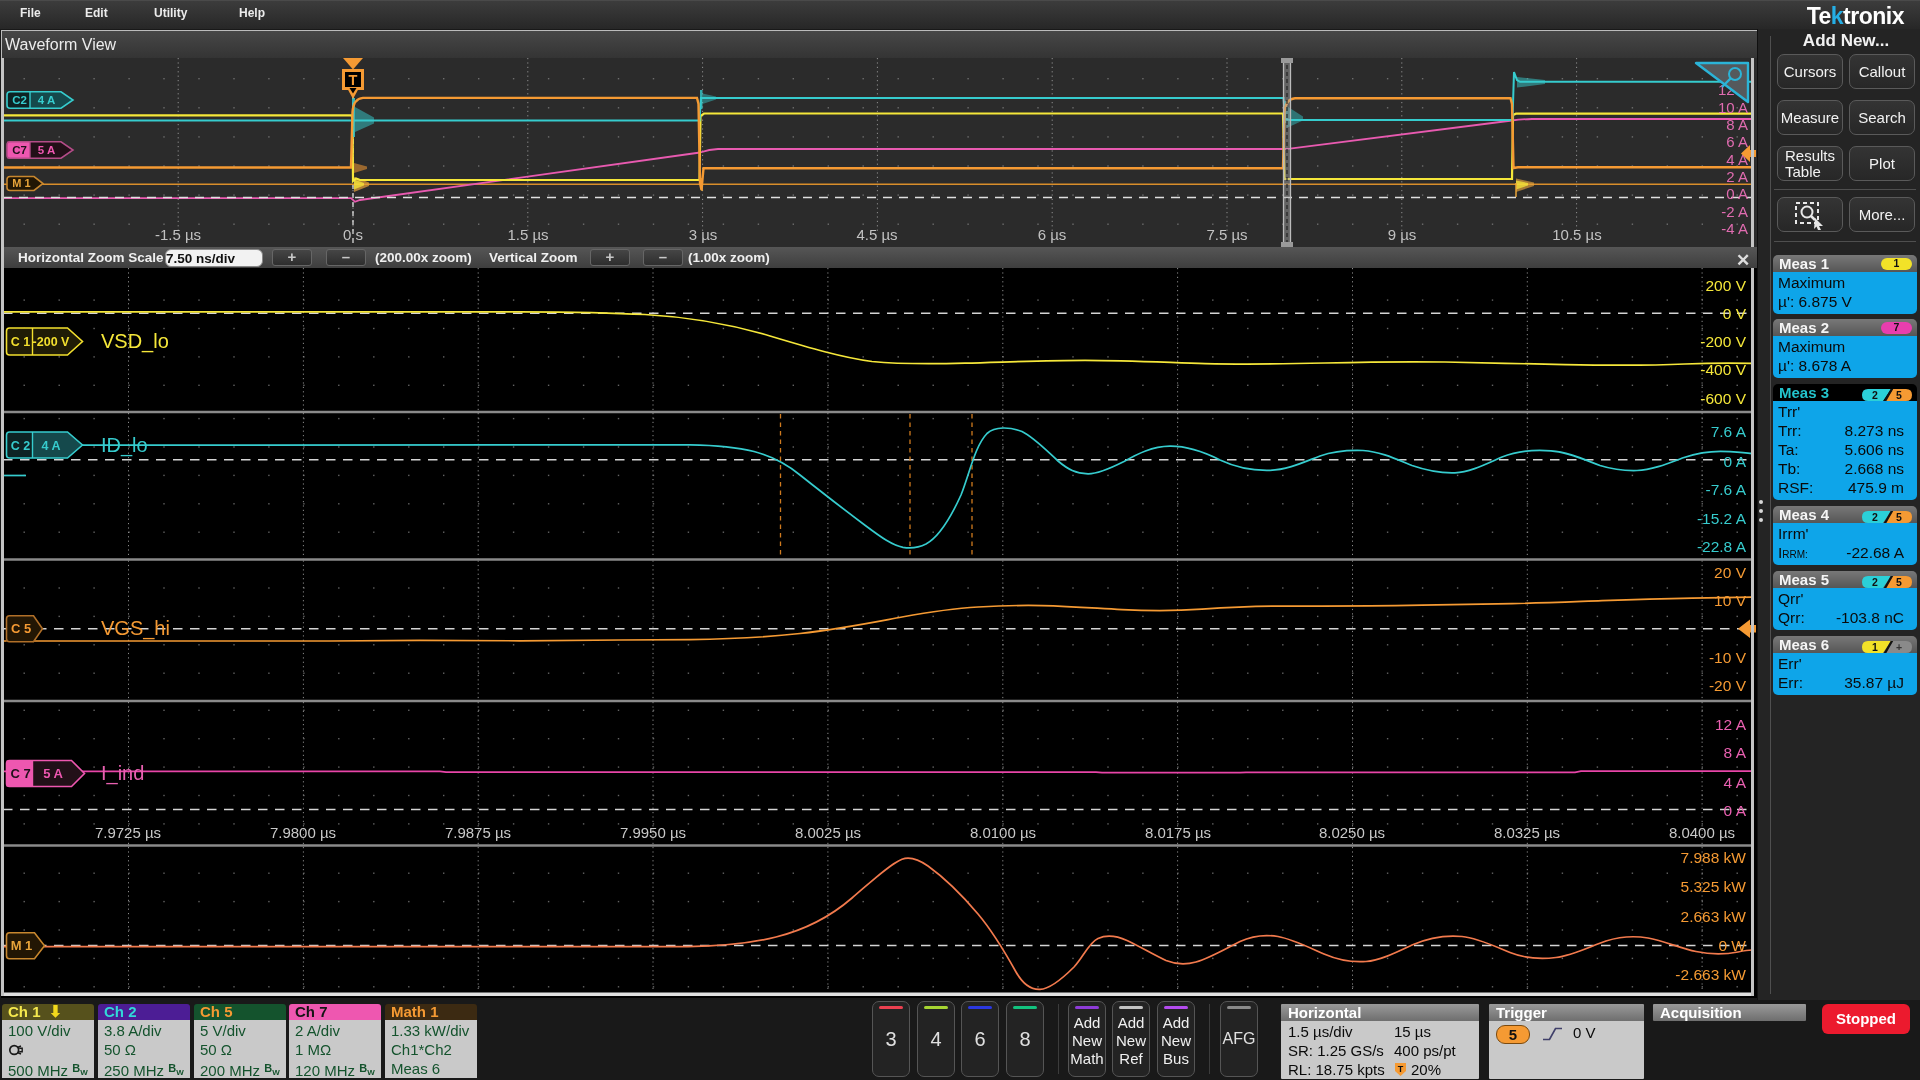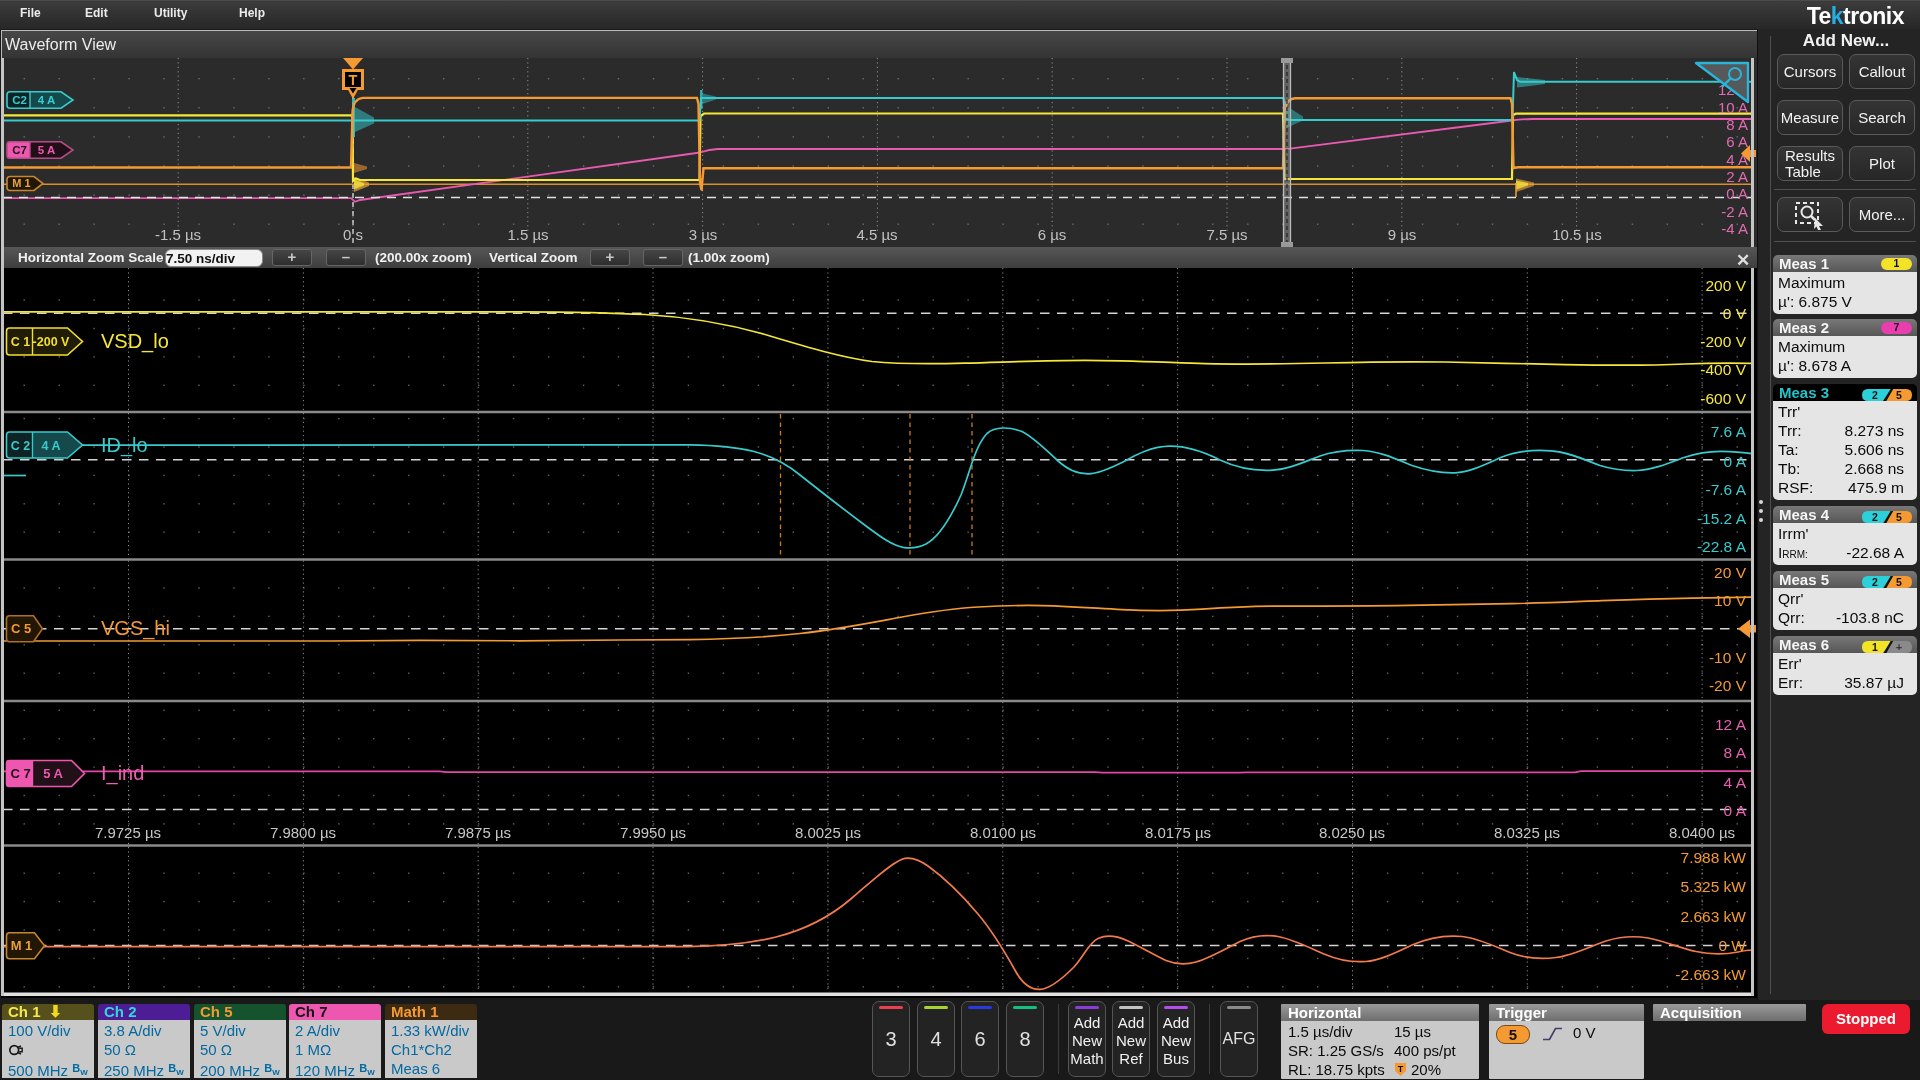--- a/index.html
+++ b/index.html
@@ -21,29 +21,29 @@
 #zclose{position:absolute;left:1735px;top:1px;color:#ddd;font-size:17px;font-weight:bold}
 
 #sidebar{left:1757px;top:29px;width:163px;height:971px;background:#242424;border-left:1px solid #101010}
 #sideline{left:1770px;top:36px;width:1px;height:958px;background:#4f4f4f}
 .addnew{left:1772px;top:31px;width:148px;text-align:center;font-size:17px;font-weight:bold;color:#f2f2f2}
 .sbtn{position:absolute;width:66px;height:35px;background:linear-gradient(#343434,#272727);border:1px solid #5a5a5a;border-radius:7px;color:#f2f2f2;font-size:15px;display:flex;align-items:center;justify-content:center;line-height:16px}
 .sep{position:absolute;left:1774px;width:142px;height:1px;background:#4f4f4f}
 .mcard{position:absolute;left:1773px;width:144px;border-radius:5px;overflow:hidden}
 .mhead{height:17px;background:linear-gradient(#787878,#565656);color:#f5f5f5;font-size:15px;font-weight:bold;padding-left:6px;line-height:17px;position:relative}
 .mhead.sel{background:#000;color:#23c4cc}
-.mbody{background:#e5e5e5;color:#0a0a0a;font-size:15.5px;padding:1px 5px 3px 5px}
+.mbody{background:#0ea5e9;color:#0a0a0a;font-size:15.5px;padding:1px 5px 3px 5px}
 .mrow{height:19px;line-height:19px;position:relative}
 .mrow .val{position:absolute;right:8px}
 .pill{position:absolute;right:5px;top:3px;width:31px;height:11.5px;border-radius:6px;color:#111;font-size:10.5px;font-weight:bold;text-align:center;line-height:11px}
 
 #bottombar{left:0;top:1000px;width:1675px;height:80px;background:#191919}
 .chbadge{position:absolute;top:4px;width:92px;height:74px;border-radius:3px 3px 0 0;overflow:hidden}
 .chhead{height:16px;font-size:15px;font-weight:bold;padding-left:6px;line-height:16px}
-.chbody{height:58px;background:#c9c9c9;color:#0369a1;font-size:15px;padding:1px 0 0 6px;line-height:19px}
+.chbody{height:58px;background:#c9c9c9;color:#14532d;font-size:15px;padding:1px 0 0 6px;line-height:19px}
 .nbtn{position:absolute;top:1px;width:38px;height:76px;background:#232323;border:1px solid #555;border-radius:7px;color:#e0e0e0}
 .nbtn .bar{position:absolute;left:6px;right:6px;top:4px;height:3px;border-radius:2px}
 .nbtn .lab{position:absolute;left:0;right:0;top:50%;transform:translateY(-50%);text-align:center;font-size:20px}
 .nbtn .lab3{position:absolute;left:0;right:0;top:12px;text-align:center;font-size:15px;line-height:18px;color:#f0f0f0}
 .vsep{position:absolute;top:4px;width:1px;height:70px;background:#3c3c3c}
 .bpanel{position:absolute;top:3px;border:1px solid #1a1a1a;border-radius:2px;overflow:hidden}
 .bphead{height:17px;background:linear-gradient(#9a9a9a,#6e6e6e);color:#fff;font-size:15px;font-weight:bold;line-height:17px;padding-left:7px}
 .bpbody{background:#c9c9c9;color:#0a0a0a;font-size:15px;height:58px;padding:1px 0 0 7px;line-height:19px;position:relative}
 #stopped{position:absolute;left:1822px;top:4px;width:88px;height:30px;background:#ec1a2e;border-radius:6px;color:#fff;font-weight:bold;font-size:15px;text-align:center;line-height:30px}
 .bw{font-size:11px;font-weight:bold;vertical-align:4px}

